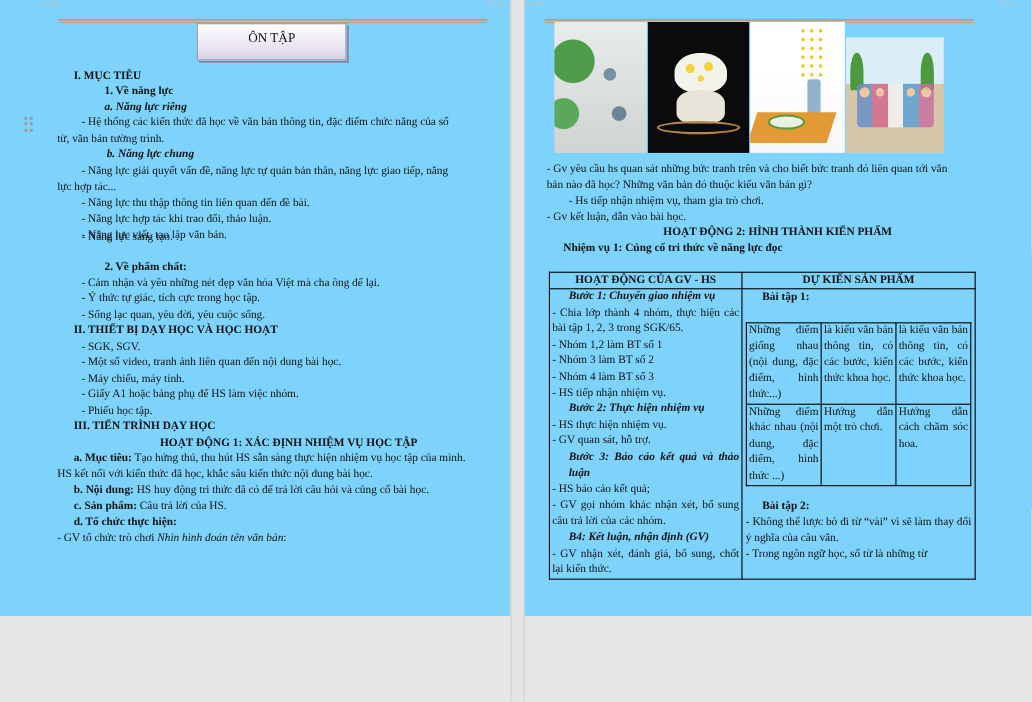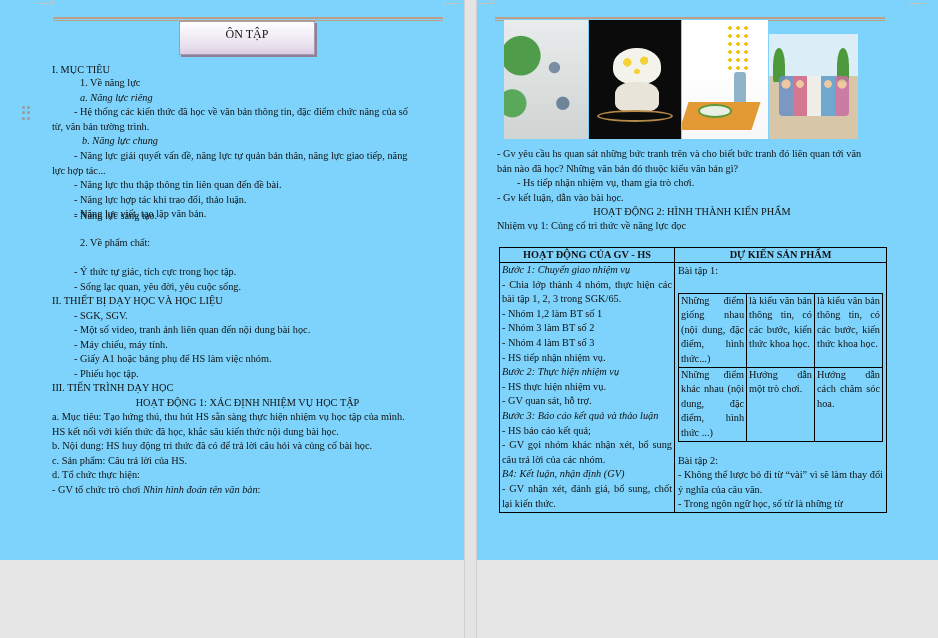--- a/index.html
+++ b/index.html
@@ -13,21 +13,21 @@
   .gutter { position: absolute; left: 464px; top: 0; width: 13px; height: 638px; background: #e4e4e4;
             border-left: 1px solid #d0d0d0; border-right: 1px solid #d0d0d0; }
 
   .crop { position: absolute; border-color: #c4c4c4; border-style: solid; width: 16px; height: 4px; }
   .crop.tl { border-width: 0 1px 1px 0; }
   .crop.tr { border-width: 0 0 1px 1px; }
 
   .rule { position: absolute; height: 4px; border-top: 2px solid #bf9e88; border-bottom: 1px solid #bf9e88; }
 
   .txt { position: absolute; font-size: 10.3px; line-height: 14.6px; white-space: nowrap; }
-  .b { font-weight: normal; }
+  .b { font-weight: bold; margin-left: 15px; }
   .i { font-style: italic; }
   .center { text-align: center; }
   .justify { text-align: justify; white-space: normal; }
 
   .title-box { position: absolute; left: 179px; top: 21px; width: 136px; height: 34px;
                background: linear-gradient(#ffffff, #e8e0ee 75%, #d9cde3);
                border: 1px solid #a89ab3; box-shadow: 2px 2px 0 #8d8294; }
   .title-box span { display: block; text-align: center; font-size: 12px; line-height: 20px; margin-top: 2px; }
 
   .drag-handle { position: absolute; left: 22px; top: 106px; width: 8px; height: 14px;
@@ -106,24 +106,25 @@
   <div class="txt" style="left:74px;top:105px;">- Hệ thống các kiến thức đã học về văn bản thông tin, đặc điểm chức năng của số</div>
   <div class="txt" style="left:52px;top:120px;">từ, văn bản tường trình.</div>
   <div class="txt b i" style="left:82px;top:134px;">b. Năng lực chung</div>
   <div class="txt" style="left:74px;top:149px;">- Năng lực giải quyết vấn đề, năng lực tự quản bản thân, năng lực giao tiếp, năng</div>
   <div class="txt" style="left:52px;top:164px;">lực hợp tác...</div>
   <div class="txt" style="left:74px;top:178px;">- Năng lực thu thập thông tin liên quan đến đề bài.</div>
   <div class="txt" style="left:74px;top:193px;">- Năng lực hợp tác khi trao đổi, thảo luận.</div>
   <div class="txt" style="left:74px;top:207px;">- Năng lực viết, tạo lập văn bản.</div>
   <div class="txt" style="left:74px;top:209px;">- Năng lực sáng tạo.</div>
   <div class="txt b" style="left:80px;top:236px;">2. Về phẩm chất:</div>
+  <div class="txt" style="left:74px;top:251px;">- Cảm nhận và yêu những nét đẹp văn hóa Việt mà cha ông để lại.</div>
   <div class="txt" style="left:74px;top:265px;">- Ý thức tự giác, tích cực trong học tập.</div>
   <div class="txt" style="left:74px;top:280px;">- Sống lạc quan, yêu đời, yêu cuộc sống.</div>
 
-  <div class="txt b" style="left:52px;top:294px;">II. THIẾT BỊ DẠY HỌC VÀ HỌC LIỆU</div>
+  <div class="txt b" style="left:52px;top:294px;">II. THIẾT BỊ DẠY HỌC VÀ HỌC HOẠT</div>
   <div class="txt" style="left:74px;top:309px;">- SGK, SGV.</div>
   <div class="txt" style="left:74px;top:323px;">- Một số video, tranh ảnh liên quan đến nội dung bài học.</div>
   <div class="txt" style="left:74px;top:338px;">- Máy chiếu, máy tính.</div>
   <div class="txt" style="left:74px;top:352px;">- Giấy A1 hoặc bảng phụ để HS làm việc nhóm.</div>
   <div class="txt" style="left:74px;top:367px;">- Phiếu học tập.</div>
 
   <div class="txt b" style="left:52px;top:381px;">III. TIẾN TRÌNH DẠY HỌC</div>
   <div class="txt b center" style="left:52px;top:396px;width:391px;">HOẠT ĐỘNG 1: XÁC ĐỊNH NHIỆM VỤ HỌC TẬP</div>
   <div class="txt" style="left:52px;top:410px;"><span class="b">a. Mục tiêu:</span><span> Tạo hứng thú, thu hút HS sẵn sàng thực hiện nhiệm vụ học tập của mình.</span></div>
   <div class="txt" style="left:52px;top:425px;">HS kết nối với kiến thức đã học, khắc sâu kiến thức nội dung bài học.</div>

